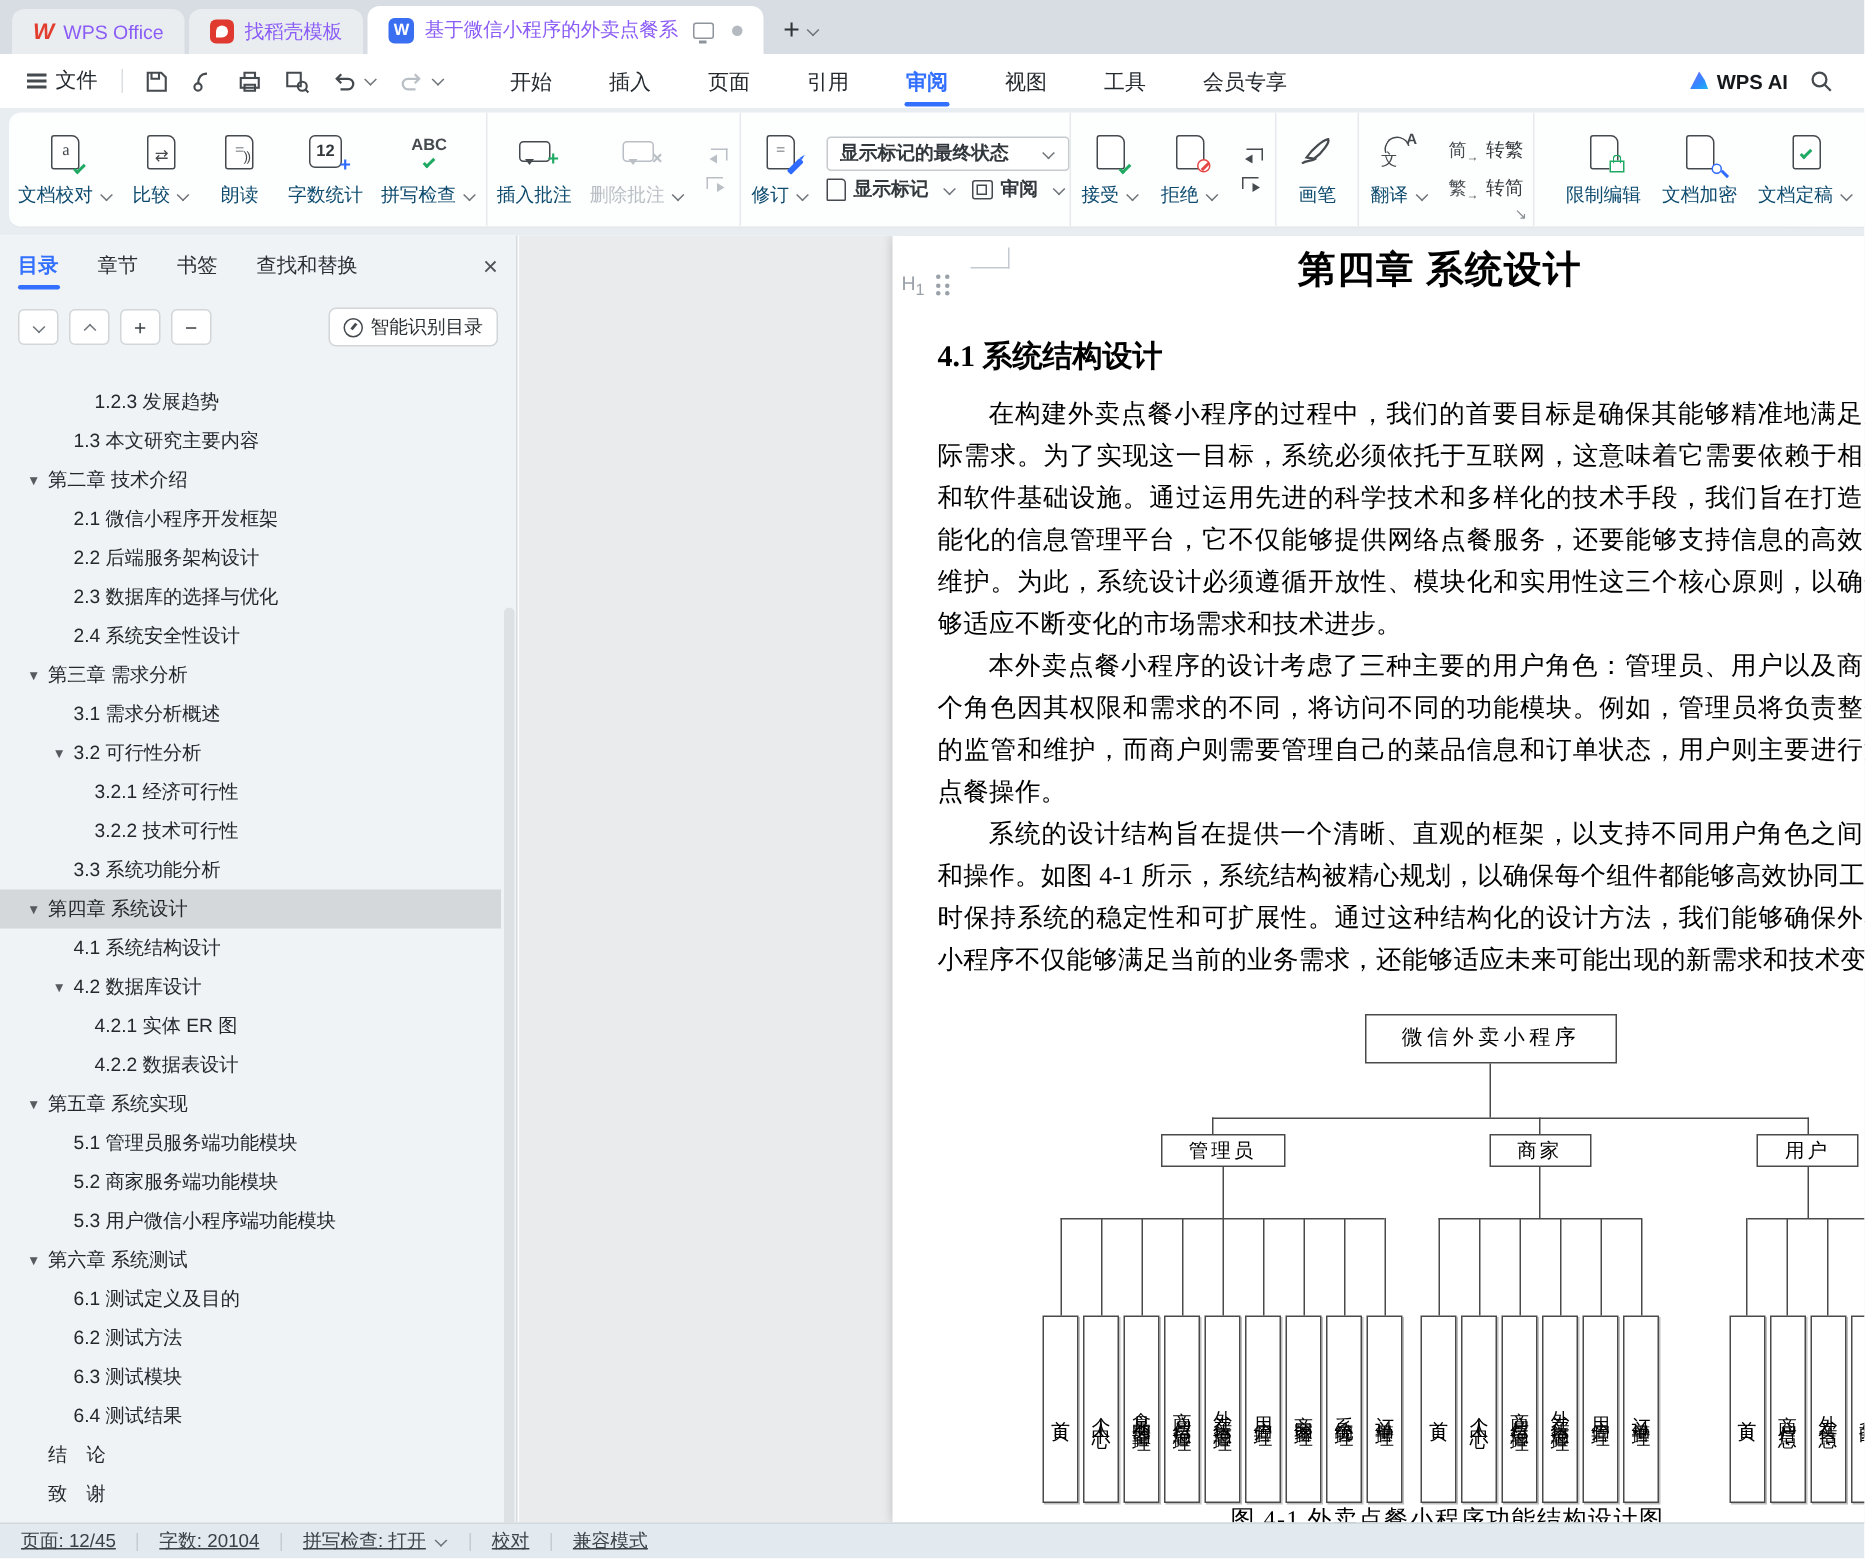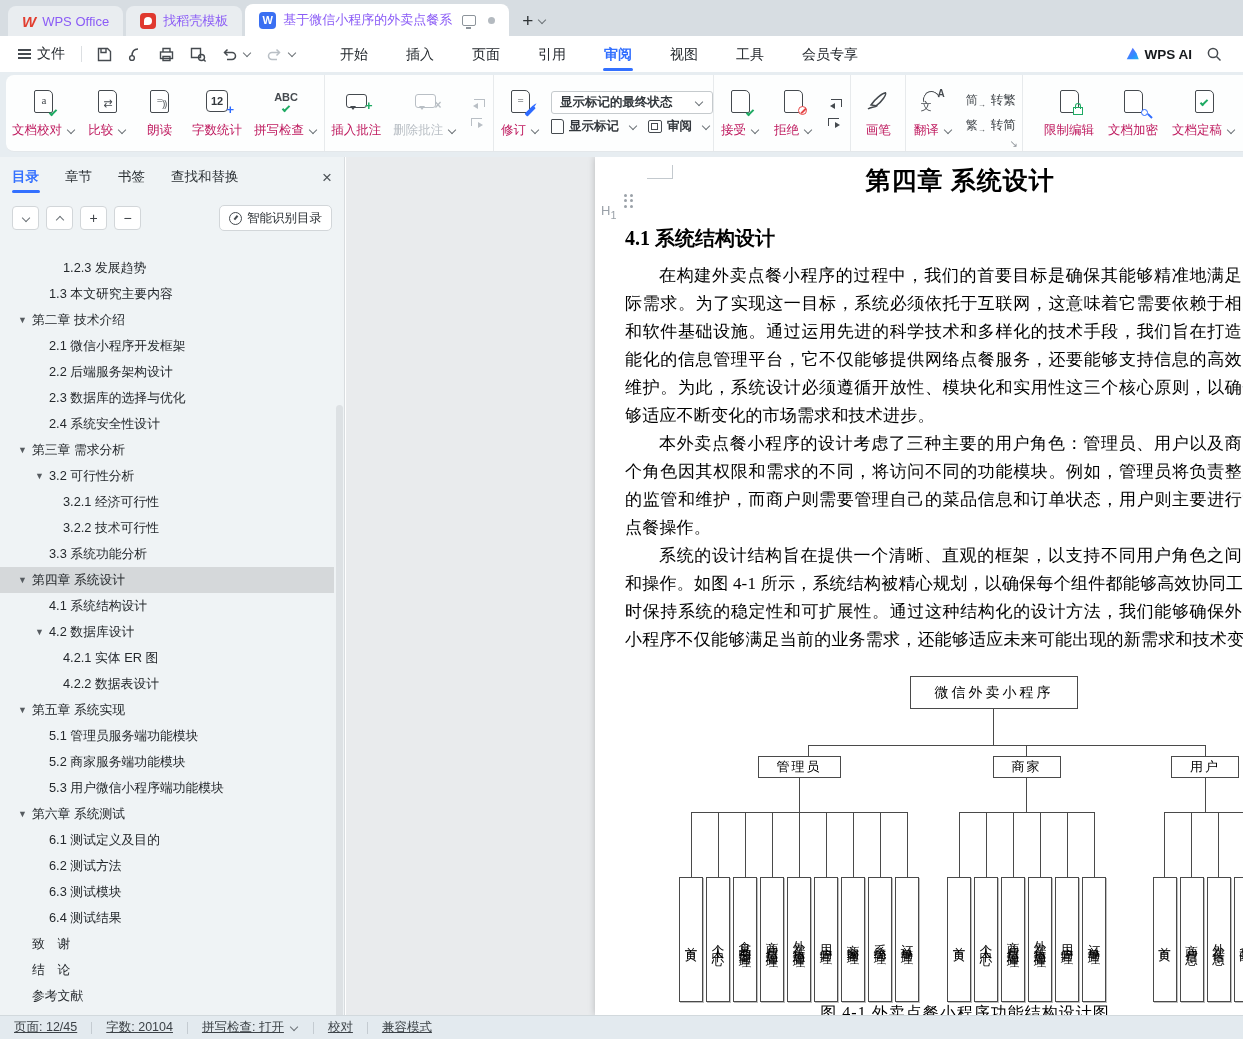--- a/index.html
+++ b/index.html
@@ -37,21 +37,21 @@
   .menubar-right { margin-left:auto; display:flex; align-items:center; gap:14px; padding-right:10px; }
   .ai-logo { display:flex; align-items:center; gap:5px; font-size:13.5px; font-weight:700; color:#16191c; cursor:pointer; }
   .ai-mark { width:15px; height:15px; background:linear-gradient(135deg,#8a5cff,#2e8bff 60%,#19c3e8); clip-path:polygon(15% 85%, 55% 8%, 80% 45%, 95% 85%); }
 
   
   .ribbon-strip { position:absolute; left:0; top:72px; width:100%; height:85px; background:#e7edf1; }
   .ribbon { position:absolute; left:6px; top:3px; right:0; bottom:5px; background:#fdfefe; border-radius:8px 0 0 8px; display:flex; align-items:stretch; overflow:hidden; border-bottom:1px solid #e3e7ea; }
   .rgroup { display:flex; align-items:center; justify-content:center; position:relative; }
   .rgroup + .rgroup { border-left:1px solid #e7eaec; }
   .rbtn { display:flex; flex-direction:column; align-items:center; justify-content:center; gap:7px; padding:4px 7px; min-width:52px; cursor:pointer; color:#454a4f; }
-  .rbtn .lbl { font-size:12.5px; color:#be185d; white-space:nowrap; display:flex; align-items:center; }
+  .rbtn .lbl { font-size:12.5px; color:#0c4a6e; white-space:nowrap; display:flex; align-items:center; }
   .rbtn.disabled, .rbtn.disabled .lbl, .ic-col.disabled { color:#b9bfc5; }
   .rbtn.disabled .idoc, .rbtn.disabled .ibubble { border-color:#b9bfc5; }
   .icon-zone { height:28px; display:flex; align-items:center; justify-content:center; }
 
   .idoc { width:19px; height:23px; border:1.5px solid currentColor; border-radius:2px 5px 2px 2px; position:relative; background:#fff; }
   .idoc .ltr { position:absolute; left:0; right:0; top:3px; text-align:center; font-size:11px; font-family:"Liberation Serif",serif; color:#454a4f; }
   .chk { position:absolute; width:8px; height:4px; border-left:2px solid #1faa63; border-bottom:2px solid #1faa63; transform:rotate(-45deg); right:-5px; bottom:-2px; }
   .chk.center { right:5px; bottom:8px; }
   .nosign { position:absolute; right:-5px; bottom:-3px; width:9px; height:9px; border:1.6px solid #e54646; border-radius:50%; background:#fff; }
   .nosign::after { content:""; position:absolute; left:0.5px; top:3px; width:7px; height:1.6px; background:#e54646; transform:rotate(-45deg); }
@@ -122,21 +122,21 @@
   .toc-item.lv3 { padding-left:63px; }
   .toc-item.selected { background:#d5d8da; }
   .side-scroll { position:absolute; right:1px; top:248px; width:7px; height:755px; background:#dde1e4; border-radius:4px; }
 
   
   .docarea { position:absolute; left:346px; top:157px; width:897px; height:858px; background:#e9ebed; overflow:hidden; }
   .page { position:absolute; left:249px; top:0; width:1010px; height:858px; background:#fff; box-shadow:0 0 7px rgba(0,0,0,.22); }
   .page-inner { position:relative; width:700px; height:100%; padding:6px 0 0 30px; font-family:"Liberation Serif","DejaVu Serif",serif; color:#000; }
   .corner-mark { position:absolute; left:52px; top:8px; width:26px; height:14px; border-bottom:1px solid #c3c9ce; border-right:1px solid #c3c9ce; }
   .h1-marker { position:absolute; left:6px; top:24px; display:flex; align-items:center; gap:8px; color:#9aa1a8; font-family:"Liberation Sans",sans-serif; }
-  .h1-marker .hm { font-size:13px;margin-top:22px; }
+  .h1-marker .hm { font-size:13px; }
   .dots { display:grid; grid-template-columns:3px 3px; gap:2.5px; }
   .dots i { width:3px; height:3px; background:#9aa1a8; border-radius:50%; }
   .doc-title { font-size:25px; font-weight:700; text-align:center; line-height:36px; width:670px; letter-spacing:1px; }
   .doc-h2 { font-size:20px; font-weight:700; margin-top:26px; line-height:26px; width:670px; }
   .doc-p { width:670px; font-size:17px; line-height:28px; text-align:justify; text-indent:34px; letter-spacing:0.2px; }
   .doc-p.first { margin-top:11px; }
 
   
   .org-chart { position:absolute; left:30px; top:519px; width:680px; height:339px; font-family:"Liberation Serif","DejaVu Serif",serif; }
   .oc-line { position:absolute; background:#4a4a4a; }
@@ -511,20 +511,24 @@
         <span class="toc-text">2.3 数据库的选择与优化</span>
       </div>
       <div class="toc-item lv2">
 
         <span class="toc-text">2.4 系统安全性设计</span>
       </div>
       <div class="toc-item lv1 has-arrow">
         <span class="arrow">▼</span>
         <span class="toc-text">第三章 需求分析</span>
       </div>
+      <div class="toc-item lv2">
+
+        <span class="toc-text">3.1 需求分析概述</span>
+      </div>
       <div class="toc-item lv2 has-arrow">
         <span class="arrow">▼</span>
         <span class="toc-text">3.2 可行性分析</span>
       </div>
       <div class="toc-item lv3">
 
         <span class="toc-text">3.2.1 经济可行性</span>
       </div>
       <div class="toc-item lv3">
 
@@ -585,25 +589,25 @@
       <div class="toc-item lv2">
 
         <span class="toc-text">6.3 测试模块</span>
       </div>
       <div class="toc-item lv2">
 
         <span class="toc-text">6.4 测试结果</span>
       </div>
       <div class="toc-item lv1">
 
+        <span class="toc-text">结　论</span>
+      </div>
+      <div class="toc-item lv1">
+
         <span class="toc-text">致　谢</span>
-      </div>
-      <div class="toc-item lv1">
-
-        <span class="toc-text">结　论</span>
       </div>
       <div class="toc-item lv1">
 
         <span class="toc-text">参考文献</span>
       </div>
     </div>
   <div class="side-scroll"></div>
 </div>
 
 <div class="docarea">
@@ -628,21 +632,21 @@
       <p class="doc-p">系统的设计结构旨在提供一个清晰、直观的框架，以支持不同用户角色之间的交互和操作。如图 4-1 所示，系统结构被精心规划，以确保每个组件都能够高效协同工作，同时保持系统的稳定性和可扩展性。通过这种结构化的设计方法，我们能够确保外卖点餐小程序不仅能够满足当前的业务需求，还能够适应未来可能出现的新需求和技术变革。</p>
 
       <div class="org-chart">
         <div class="oc-root">微信外卖小程序</div>
         <div class="oc-line" style="left:368px;top:33px;width:1px;height:36px"></div>
         <div class="oc-line" style="left:183px;top:69px;width:398px;height:1px"></div>
         <div class="oc-line" style="left:183px;top:69px;width:1px;height:11px"></div>
         <div class="oc-line" style="left:401px;top:69px;width:1px;height:11px"></div>
         <div class="oc-line" style="left:580px;top:69px;width:1px;height:11px"></div>
 
-        <div class="branch" style="left:54px;width:240px">
+        <div class="branch" style="left:70px;width:240px">
           <div class="bbox">管理员</div>
           <div class="stem"></div>
           <div class="children">
 
           <div class="leaf">
                 <span class="leaf-label">首页</span>
               </div>
               <div class="leaf">
                 <span class="leaf-label">个人中心</span>
               </div>

